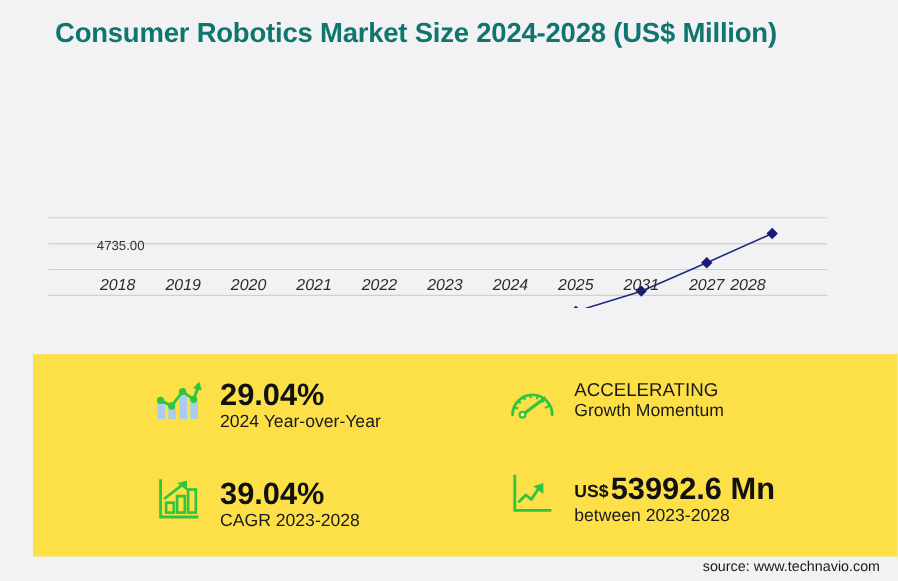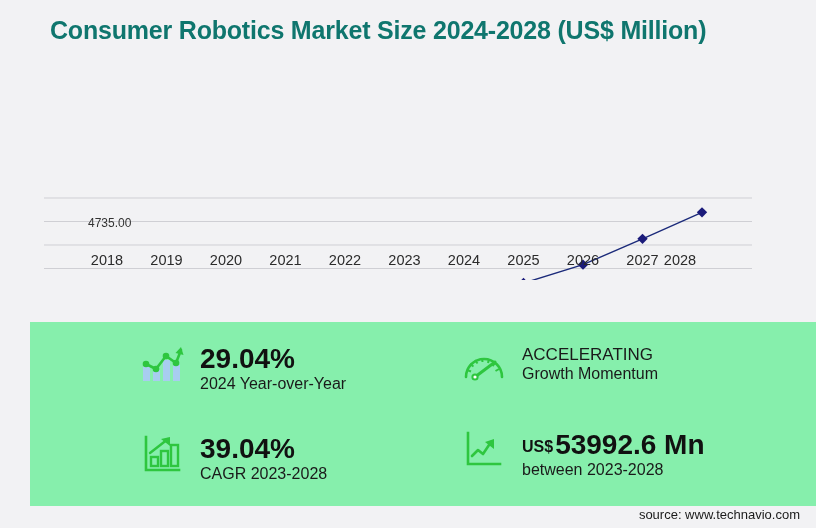--- a/index.html
+++ b/index.html
@@ -21,41 +21,41 @@
   }
   #plot-area{
     position:absolute;
     left:0; top:90px;
     width:816px; height:190px;
   }
   #plot-svg{display:block;}
   #x-axis{
     position:absolute;
     left:0; top:252px;
-    width:676px; height:24px;
+    width:676px; height:24px;font-style:italic;
   }
   .x-tick{
     position:absolute;
     transform:translateX(-50%);
     font-size:14.5px;
     color:#2b2b2b;
     white-space:nowrap;
   }
   #data-label-first{
     position:absolute;
     left:88px; top:216px;
     font-size:12px;
     color:#333;
     white-space:nowrap;
   }
   #stats-panel{
     position:absolute;
     left:30px; top:322px;
     width:786px; height:184px;
-    background:#86efac;
+    background:#fde047;
   }
   .stat{
     position:absolute;
     display:flex;
     align-items:flex-start;
   }
   .stat-icon{
     width:48px;
     flex:0 0 48px;
     display:flex;
@@ -137,21 +137,21 @@
 
 <div id="x-axis">
     <span class="x-tick" style="left: 107px;">2018</span>
     <span class="x-tick" style="left: 166.5px;">2019</span>
     <span class="x-tick" style="left: 226px;">2020</span>
     <span class="x-tick" style="left: 285.5px;">2021</span>
     <span class="x-tick" style="left: 345px;">2022</span>
     <span class="x-tick" style="left: 404.5px;">2023</span>
     <span class="x-tick" style="left: 464px;">2024</span>
     <span class="x-tick" style="left: 523.5px;">2025</span>
-    <span class="x-tick" style="left: 583px;">2026</span>
+    <span class="x-tick" style="left: 583px;">2031</span>
     <span class="x-tick" style="left: 642.5px;">2027</span>
     <span class="x-tick" style="left: 680px;">2028</span>
   </div>
 
 <div id="stats-panel">
 
   <div class="stat" id="stat-yoy">
     <div class="stat-icon">
       <svg width="44" height="40" viewBox="0 0 44 40">
         <rect x="3" y="22" width="7" height="15" fill="#a8cdf0"></rect>

